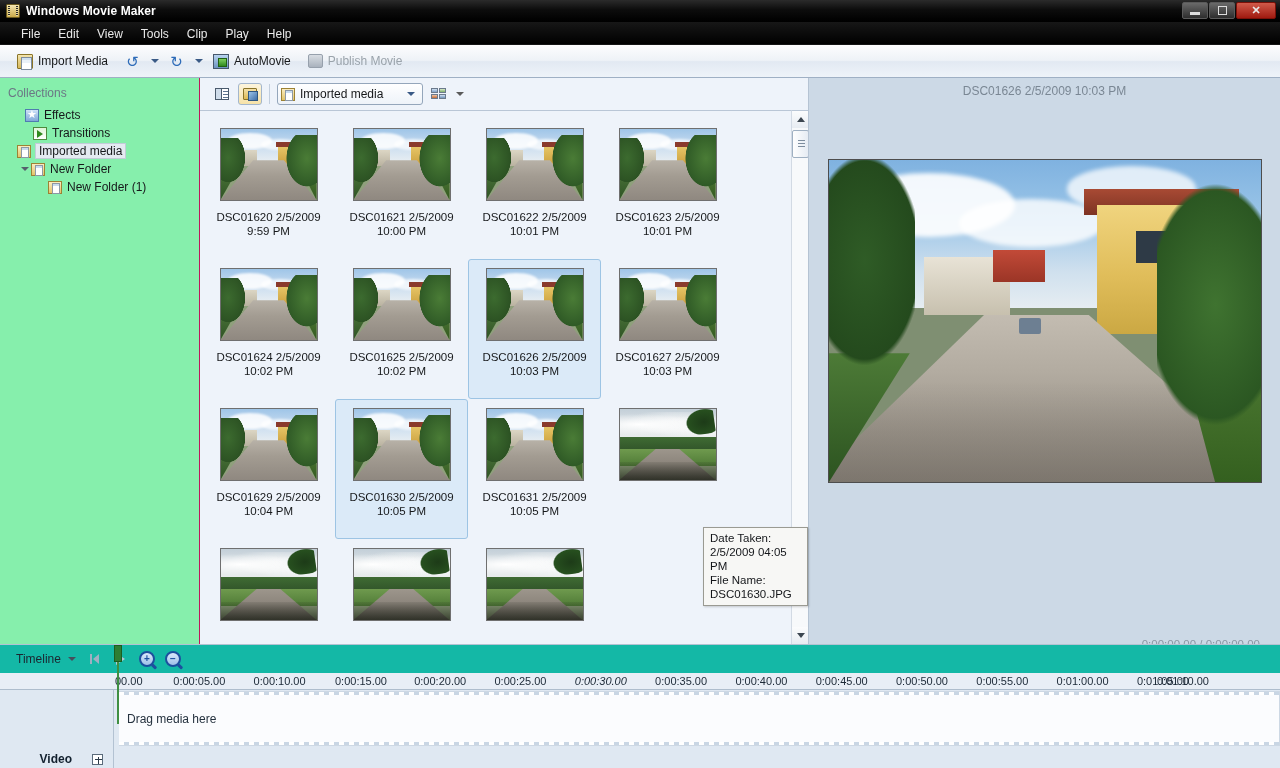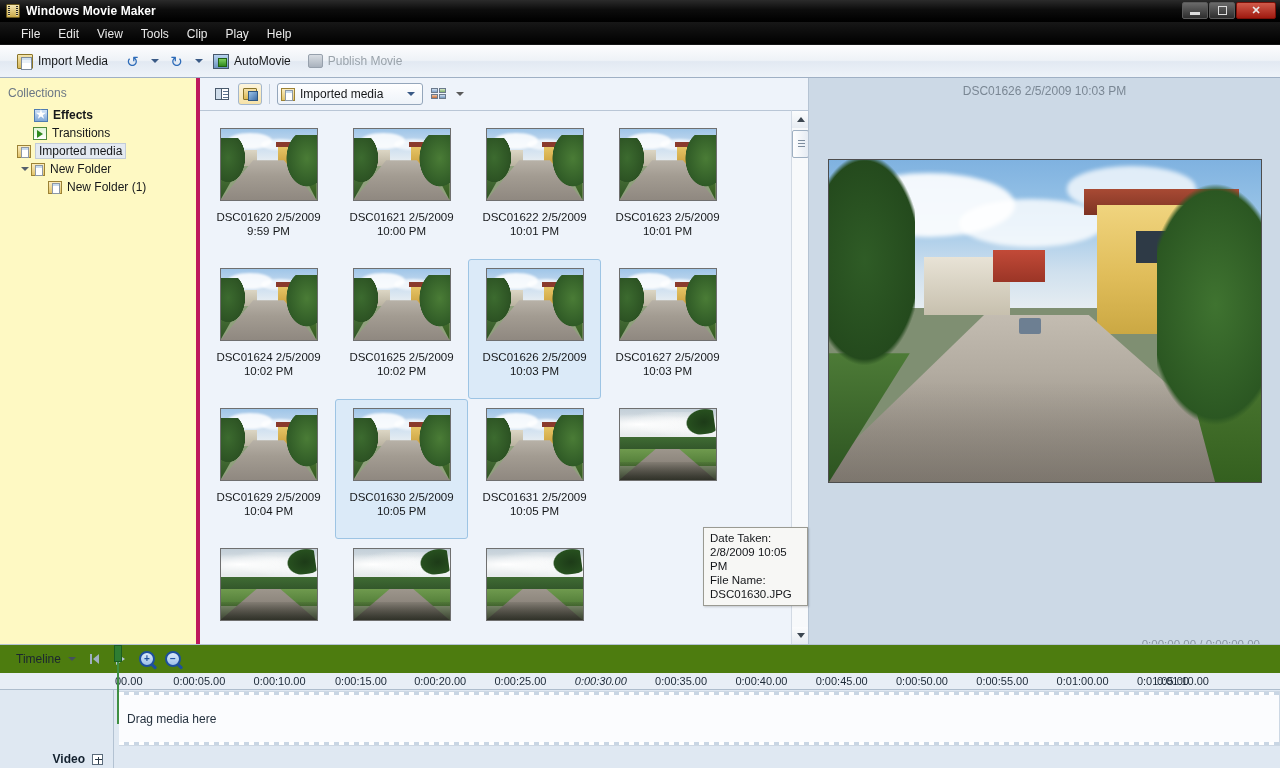--- a/index.html
+++ b/index.html
@@ -101,21 +101,21 @@
     width:15px;height:14px;flex:none;border-radius:2px;
     background:linear-gradient(180deg,#d8dde3,#a9b2bd); border:1px solid #96a0ac;
   }
 
   
   #main { position:absolute; left:0; top:78px; width:1280px; height:566px; }
 
   
   #collections {
     position:absolute; left:0; top:0; width:200px; height:566px;
-    background:#fef9c3; border-right:4px solid #be185d;
+    background:#86efac; border-right:1px solid #be185d;
     padding-top:8px;
   }
   #collections-title {
     color:#6b7785; font-size:12px; padding:0 0 6px 8px;
   }
   .tree-row {
     display:flex; align-items:center; height:18px; padding-left:4px; font-size:12px; color:#16181a;
   }
   .tree-row.selected .tree-label { background:#e4eaf1; border:1px solid #c2ccd8; padding:0 3px; margin-left:-1px; }
   .twisty { width:13px; height:13px; display:flex; align-items:center; justify-content:center; flex:none; }
@@ -406,21 +406,21 @@
   .ico-split i:nth-child(3){ background:#5b80a8; }
 
   
   #timeline-wrap {
     position:absolute; left:0; top:644px; width:1280px; height:124px;
     background:#dfe8f2; border-top:1px solid #b3c2d2;
   }
   #tl-toolbar {
     position:absolute; left:0; top:0; width:1280px; height:28px;
     display:flex; align-items:center; padding-left:12px; gap:4px;
-    background:#4d7c0f;
+    background:#14b8a6;
   }
   #tl-mode { display:flex; align-items:center; gap:7px; font-size:12px; color:#1b2530; padding:2px 4px; }
   .tl-ibtn { width:22px; height:20px; display:flex; align-items:center; justify-content:center; border-radius:3px; }
   .tl-prevmark { display:flex; align-items:center; gap:1px; }
   .tl-prevmark .b { width:2px;height:10px;background:#9fb0c2; }
   .tl-prevmark .t { width:0;height:0;border-right:6px solid #9fb0c2;border-top:5px solid transparent;border-bottom:5px solid transparent; }
   .tl-playmark { width:0;height:0;border-left:9px solid #b6c6d6;border-top:6px solid transparent;border-bottom:6px solid transparent; }
   .ico-zoom {
     width:16px; height:16px; border:2px solid #1d4f9e; border-radius:50%;
     background:linear-gradient(180deg,#dbe9fb,#9ec0e8); position:relative;
@@ -443,21 +443,21 @@
   }
   #tl-playhead-line {
     position:absolute; left:117px; top:17px; width:2px; height:62px; background:#3f8f43;
   }
   #tl-label-col {
     position:absolute; left:0; top:45px; width:114px; height:79px;
     background:#dfe8f2; border-right:1px solid #b3c2d2;
   }
   .track-label {
     position:absolute; right:10px; font-size:12px; font-weight:bold; color:#12202e;
-    display:flex; align-items:center; gap:7px;
+    display:flex; align-items:center; gap:20px;
   }
   #lbl-video { top:62px; }
   .expander {
     width:11px;height:11px; border:1px solid #5a6a7a; background:#fff;
     display:flex; align-items:center; justify-content:center; position:relative;
   }
   .expander::before{ content:""; position:absolute; left:2px; top:4.5px; width:7px; height:1px; background:#2c3a48; }
   .expander::after{ content:""; position:absolute; left:4.5px; top:2px; width:1px; height:7px; background:#2c3a48; }
   #tl-video-track {
     position:absolute; left:119px; top:46px; width:1161px; height:55px;
@@ -527,21 +527,21 @@
     <span class="ico-publish"></span>
     <span>Publish Movie</span>
   </div>
 </div>
 
 <div id="main">
 
   <div id="collections">
     <div id="collections-title">Collections</div>
 
-    <div class="tree-row" style="padding-left:21px;font-weight:bold;">
+    <div class="tree-row" style="padding-left:12px;">
       <span class="twisty"></span>
       <span class="tree-ico ico-effects"></span>
       <span class="tree-label">Effects</span>
     </div>
 
     <div class="tree-row" style="padding-left:20px;">
       <span class="twisty"></span>
       <span class="tree-ico ico-transitions"></span>
       <span class="tree-label">Transitions</span>
     </div>
@@ -830,21 +830,21 @@
       <div class="sb-arrow" style="position:absolute;left:0;top:0;">
           <span class="up"></span>
         </div>
       <div id="sb-thumb"></div>
       <div class="sb-arrow" style="position:absolute;left:0;bottom:0;">
           <span class="dn"></span>
         </div>
     </div>
 
     <div id="tooltip">
-      <div>Date Taken: 2/8/2009 10:05 PM</div>
+      <div>Date Taken: 2/5/2009 04:05 PM</div>
       <div>File Name: DSC01630.JPG</div>
     </div>
   </div>
 
   <div id="preview">
     <div id="preview-title">DSC01626 2/5/2009 10:03 PM</div>
 
     <div id="video-surface">
       <div id="vs-sky"></div>
       <div id="vs-cl1"></div>

